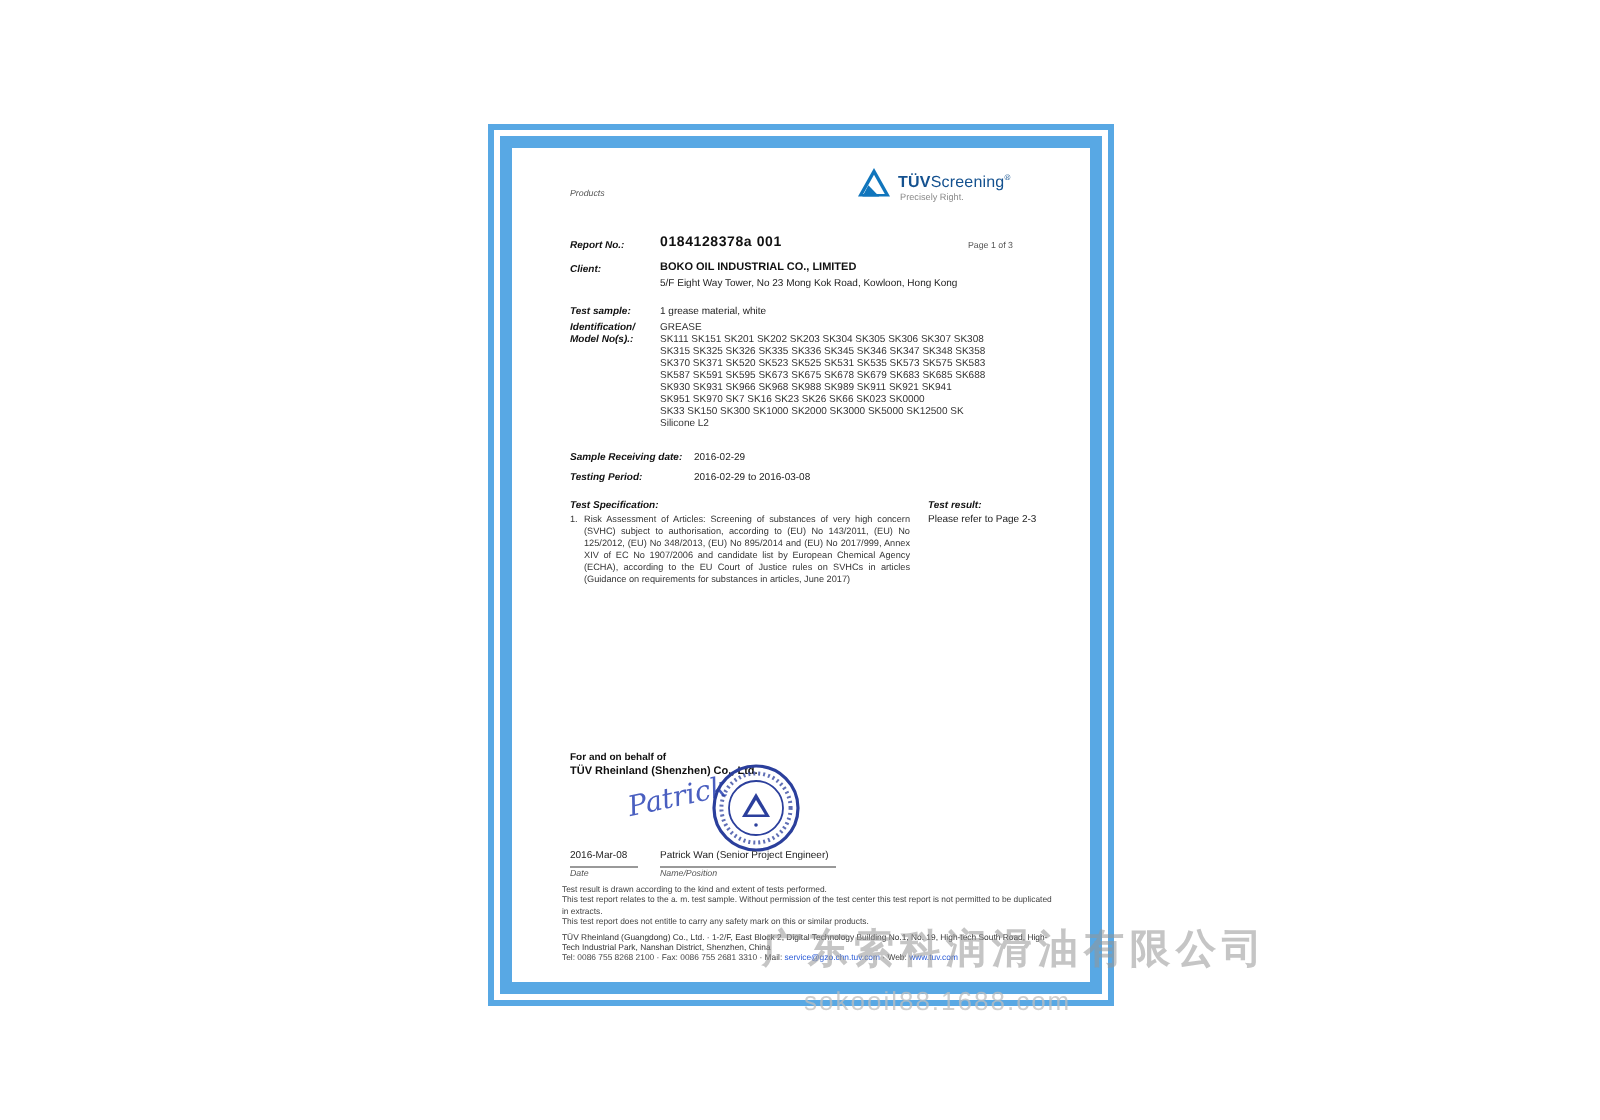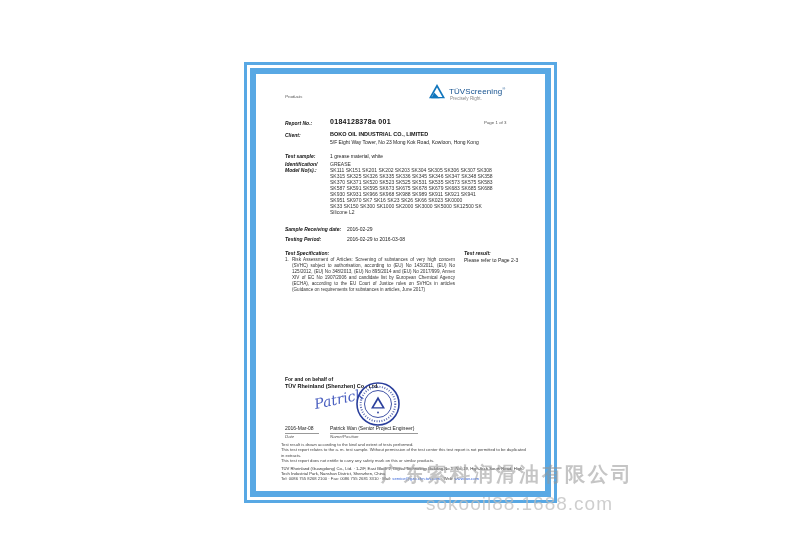--- a/index.html
+++ b/index.html
@@ -9,34 +9,34 @@
          border:3px solid #58a8e4;padding:3px;box-sizing:border-box;background:#fff;}
   .inner{width:100%;height:100%;border:6px solid #58a8e4;box-sizing:border-box;
          position:relative;background:#fff;}
   .abs{position:absolute;}
   .lbl{font-style:italic;font-weight:bold;font-size:5px;line-height:6px;color:#111;}
   .val{font-size:5px;line-height:6px;color:#222;}
   .valb{font-size:5.5px;line-height:6.5px;font-weight:bold;color:#111;}
   .tiny{font-size:4.4px;line-height:5.4px;color:#555;}
   .reportno{font-size:7px;font-weight:bold;letter-spacing:.3px;color:#111;}
   .brand{font-size:8px;letter-spacing:.1px;color:#14518f;white-space:nowrap;}
-  .brand b{font-weight:normal;}
+  .brand b{font-weight:bold;}
   .tagline{font-size:4.6px;color:#8a8a8a;}
   .models{font-size:5px;line-height:6px;color:#333;white-space:nowrap;}
   .spec{font-size:4.6px;line-height:5.9px;color:#333;text-align:justify;}
   .sig{font-family:"DejaVu Serif",serif;font-style:italic;font-size:14px;color:#4a5fc0;
        transform:rotate(-12deg);transform-origin:left bottom;}
   .underl{border-top:.5px solid #999;}
   .footer{font-size:4.2px;line-height:5.3px;color:#444;width:246px;}
   .footer .addr{margin-top:2.5px;color:#333;}
   .link{color:#2a5bd7;}
   .wm-cn{font-family:sans-serif;font-size:20px;font-weight:bold;letter-spacing:3px;
          color:rgba(150,150,150,.55);white-space:nowrap;}
-  .wm-url{font-family:"Liberation Sans",sans-serif;font-size:19px;letter-spacing:1px;
-          color:rgba(190,190,190,.75);white-space:nowrap;margin-left:24px;}
+  .wm-url{font-family:"Liberation Sans",sans-serif;font-size:13px;letter-spacing:1px;
+          color:rgba(190,190,190,.75);white-space:nowrap;}
 </style>
 </head>
 <body>
 
 <div class="canvas">
 
   <div class="frame">
     <div class="inner">
 
       <div class="abs tiny" style="left:29px;top:20px;font-style:italic;">Products</div>

